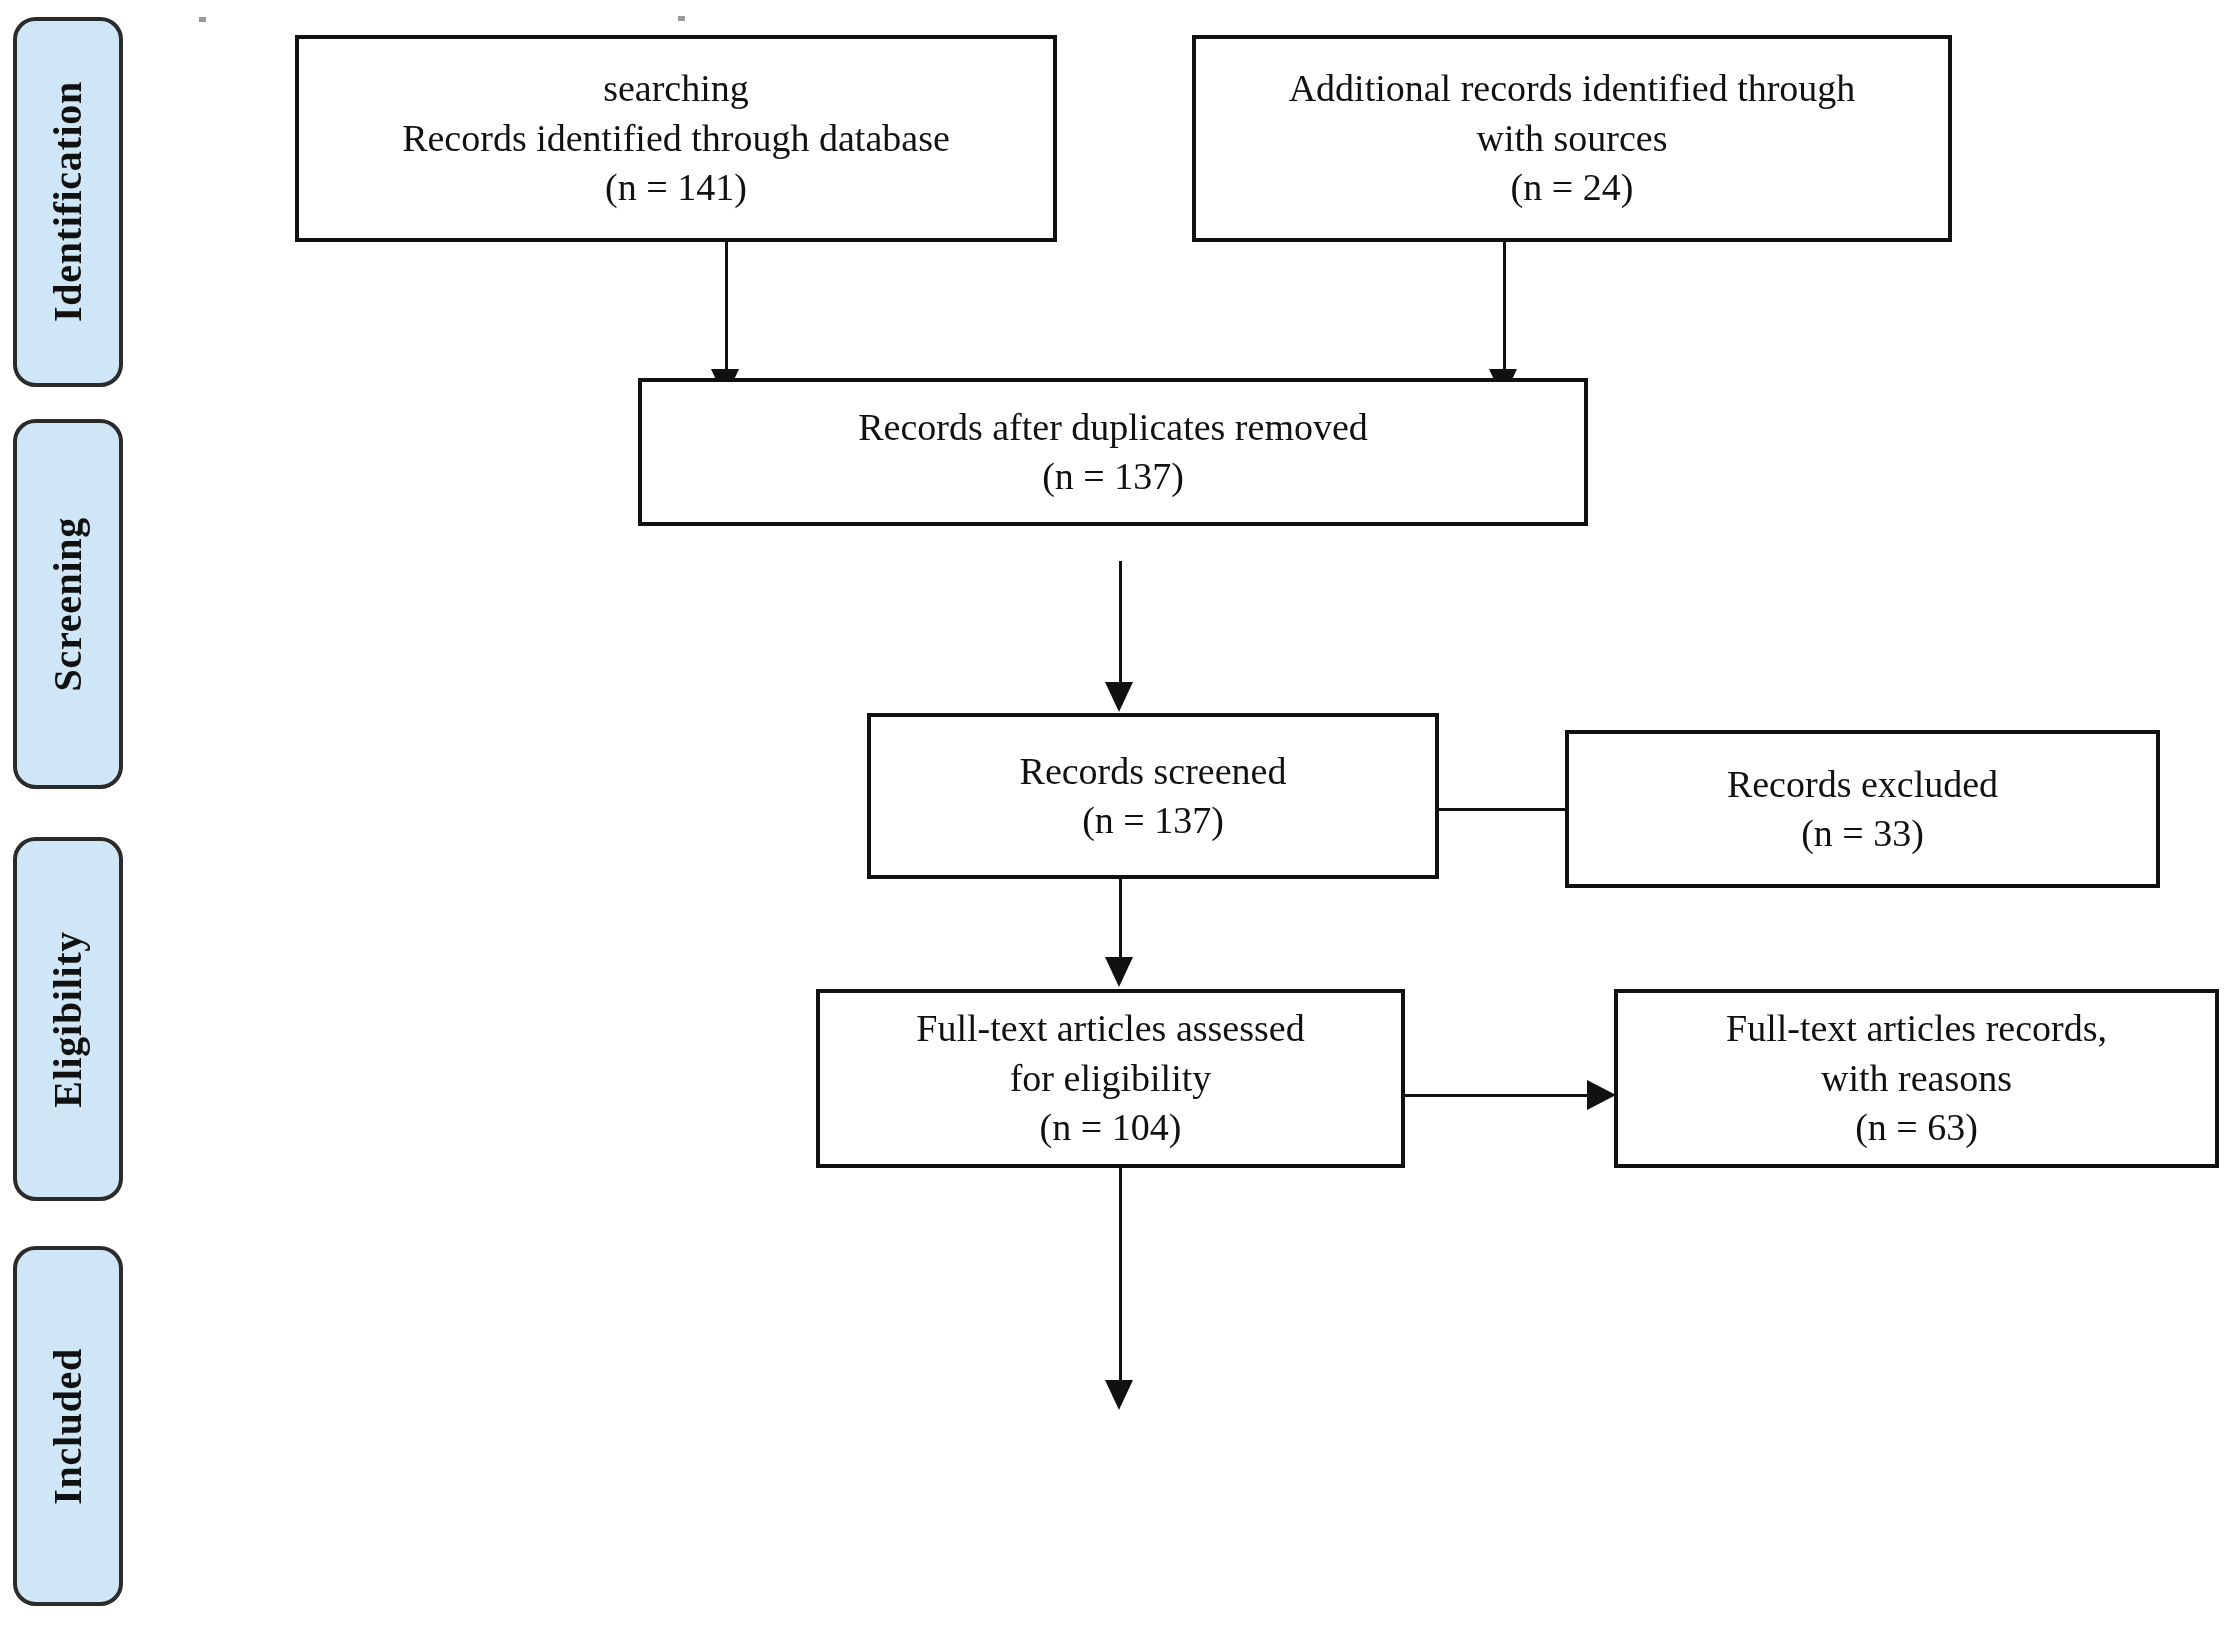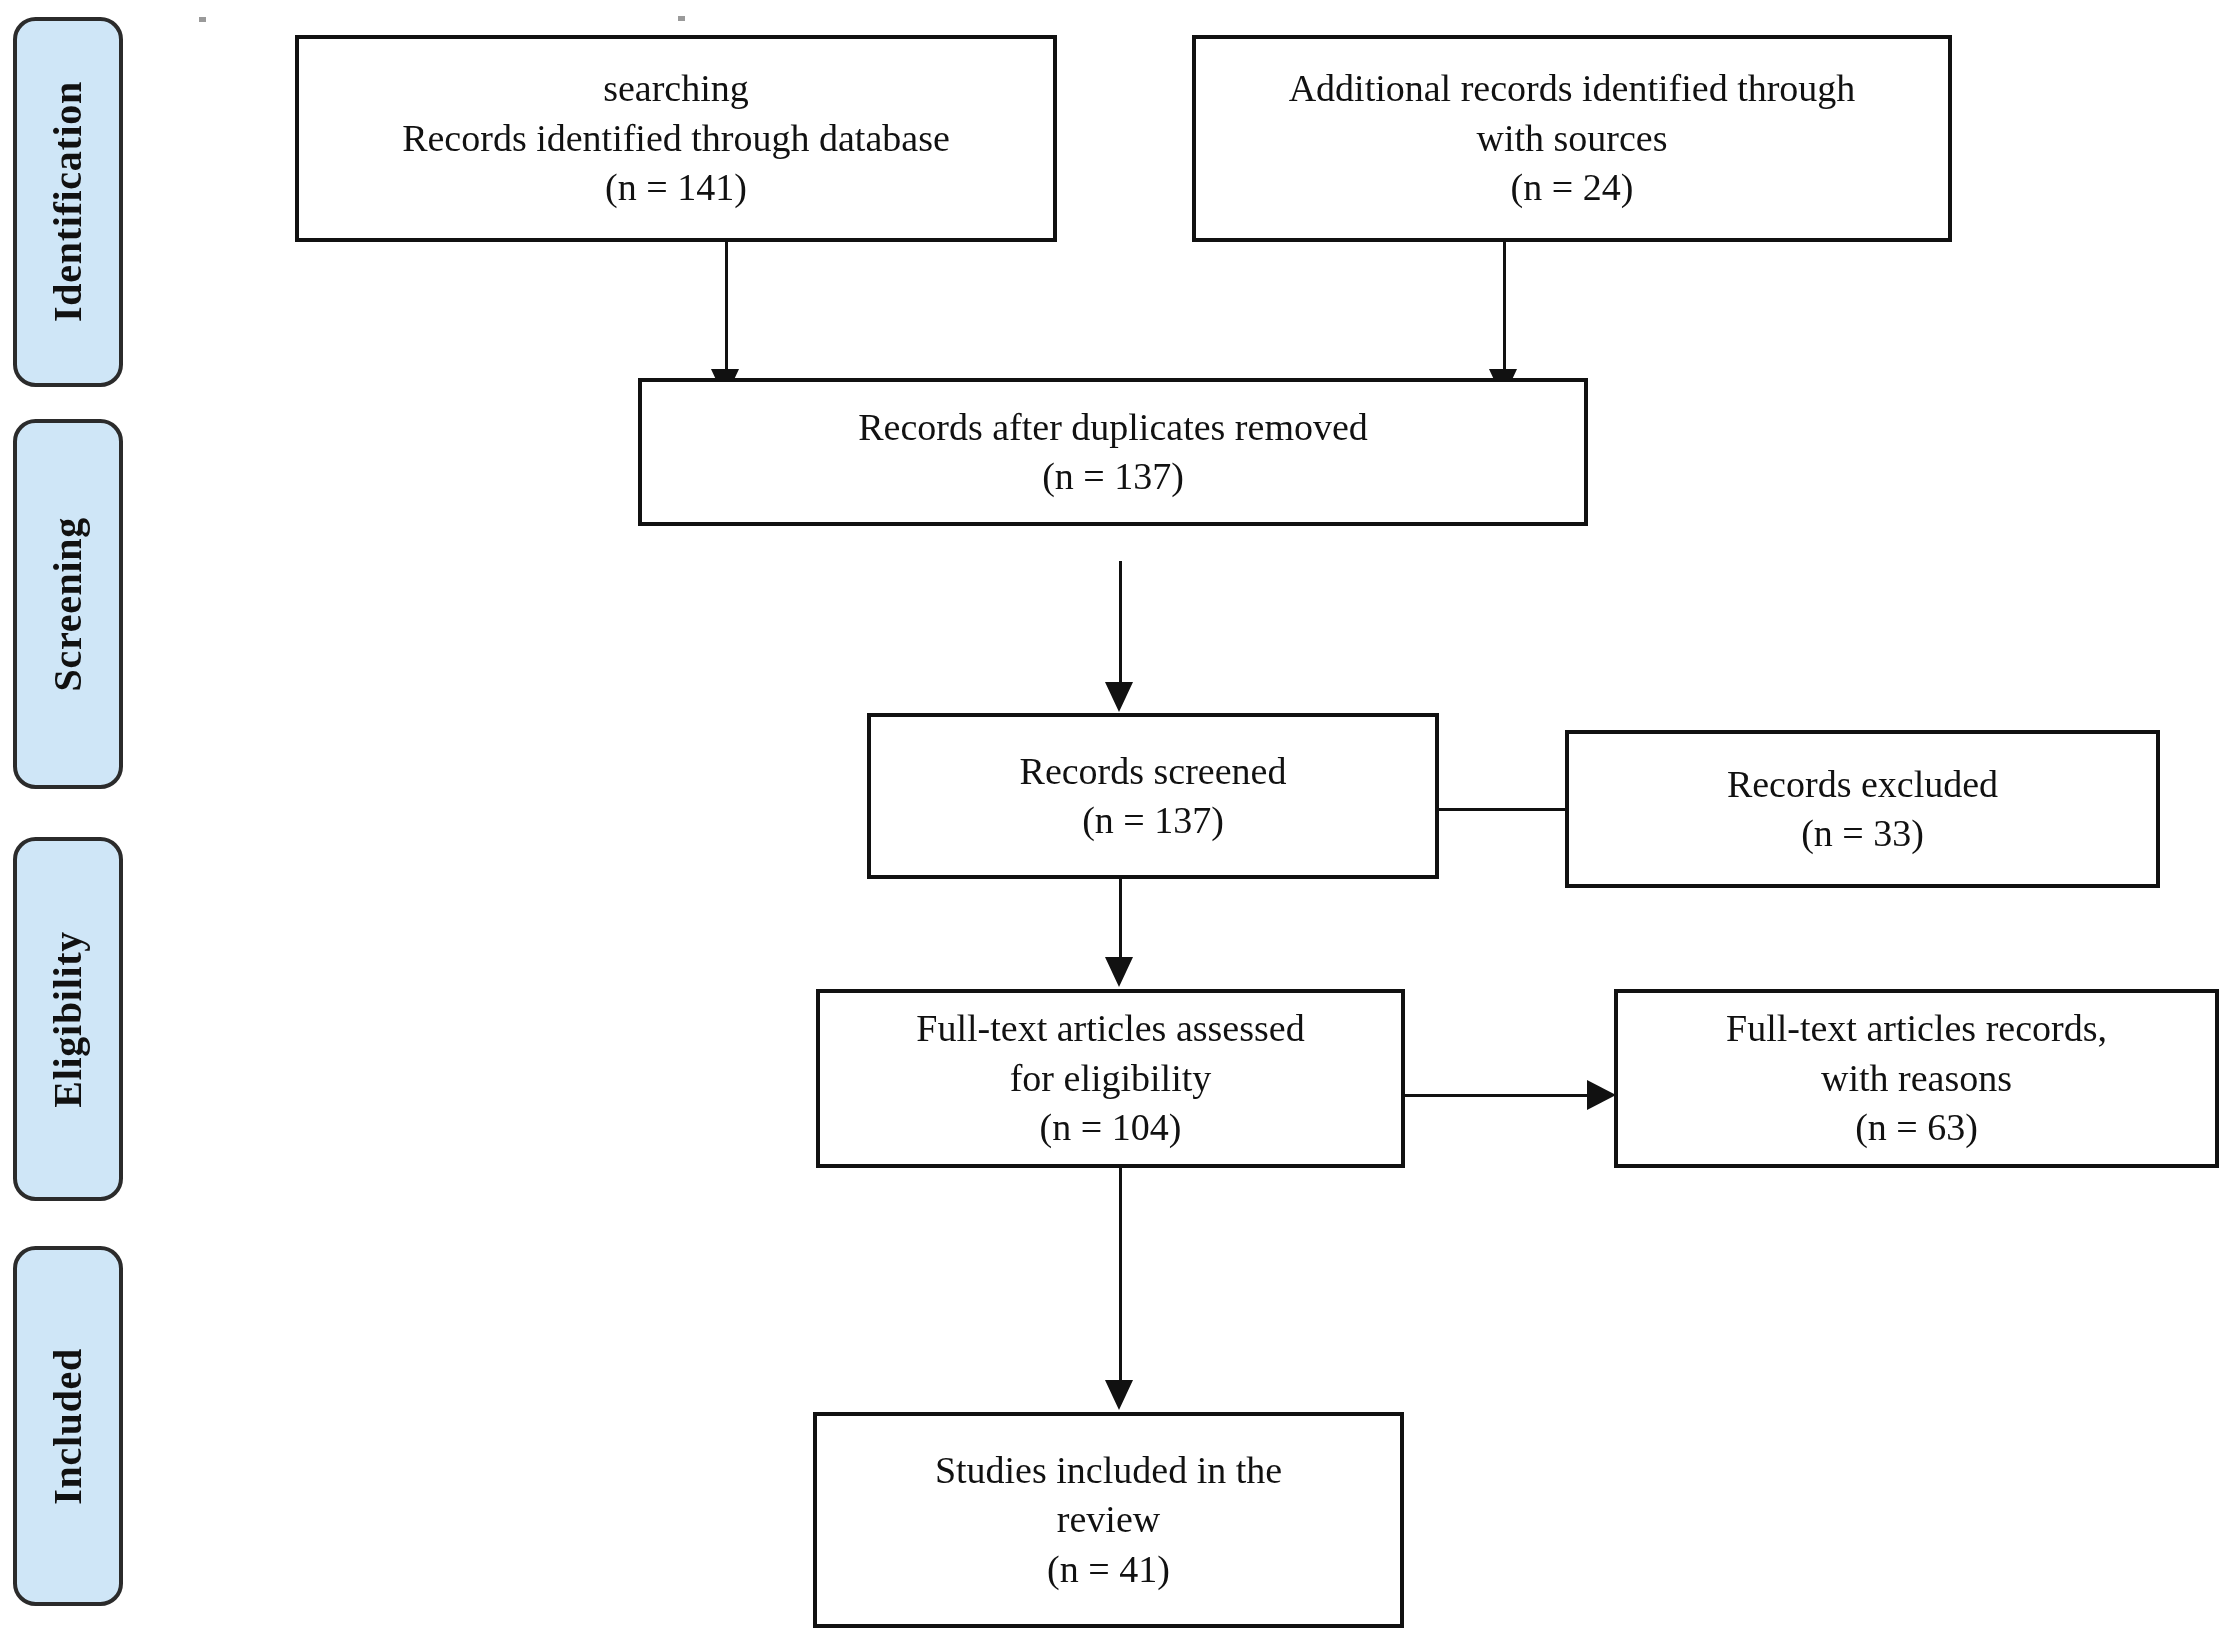--- a/index.html
+++ b/index.html
@@ -153,22 +153,15 @@
   </div>
 
   <div class="fbox" style="left:1614px;top:989px;width:605px;height:179px;">
     <div class="btext">
       <div>Full-text articles records,</div>
       <div>with reasons</div>
       <div>(n = 63)</div>
     </div>
   </div>
 
-  <div class="fbox" style="left:813px;top:1412px;width:591px;height:216px;">
-    <div class="btext">
-      <div>Studies included in the</div>
-      <div>review</div>
-      <div>(n = 41)</div>
-    </div>
-  </div>
 
 </div>
 
 
 </body></html>

